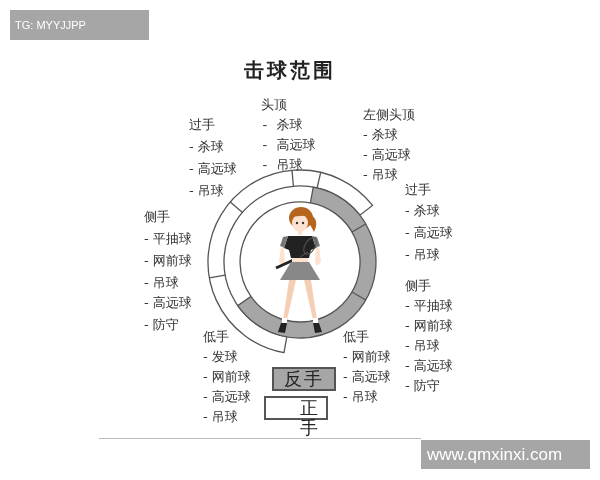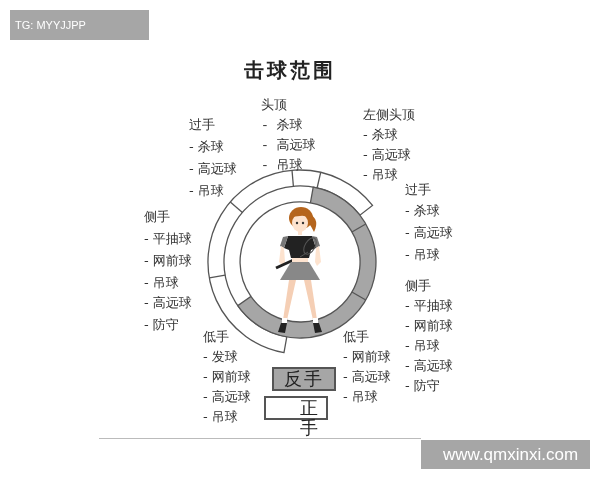--- a/index.html
+++ b/index.html
@@ -1,20 +1,20 @@
 <!DOCTYPE html>
 <html><head>
 <meta charset="utf-8">
 <style>
   html, body { margin:0; padding:0; }
   body { width:600px; height:480px; background:#ffffff; position:relative; overflow:hidden;
          font-family: "DejaVu Sans", "Liberation Sans", sans-serif; color:#333; }
   .wm { position:absolute; background:#a6a6a6; color:#fff; font-family:"Liberation Sans", sans-serif; }
   .wm-tl { left:10px; top:10px; width:139px; height:30px; font-size:11px; line-height:30px; padding-left:5px; box-sizing:border-box; }
-  .wm-br { left:421px; top:440px; width:169px; height:29px; font-size:17px; line-height:29px; padding-left:22px; box-sizing:border-box; }
+  .wm-br { left:421px; top:440px; width:169px; height:29px; font-size:17px; line-height:29px; padding-left:6px; box-sizing:border-box; }
   .title { position:absolute; left:244px; top:57px; font-size:20px; font-weight:bold; letter-spacing:3px; color:#222; }
   .group { position:absolute; font-size:13px; line-height:20px; color:#333; }
   .group .hd { font-size:13px; }
   .group .it::before { content:"- "; }
   .hr { position:absolute; left:99px; top:438px; width:322px; height:1px; background:#bbb; }
   .legend { position:absolute; width:64px; height:24px; box-sizing:border-box; border:2px solid #555;
             font-size:18px; line-height:20px; text-align:center; letter-spacing:2px; color:#222; }
   .legend.back { left:264px; top:367px; background:#a6a6a6;margin-left:8px; }
   .legend.fore { left:264px; top:396px; background:#fff;padding-left:28px; }
   svg.ring { position:absolute; left:0; top:0; }

